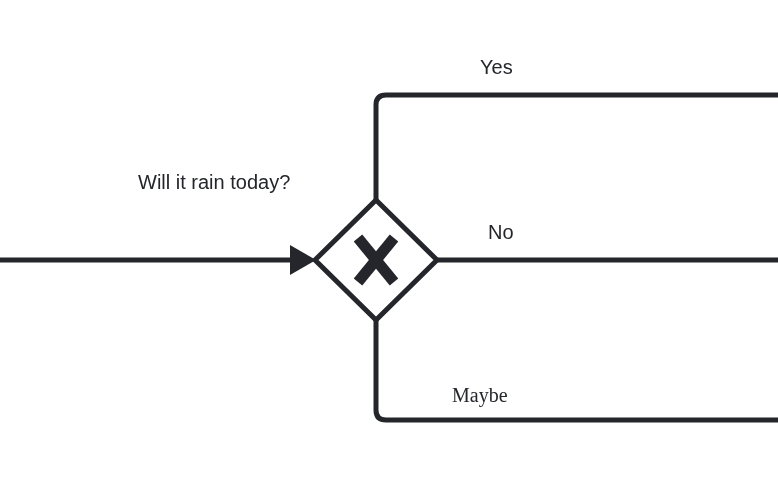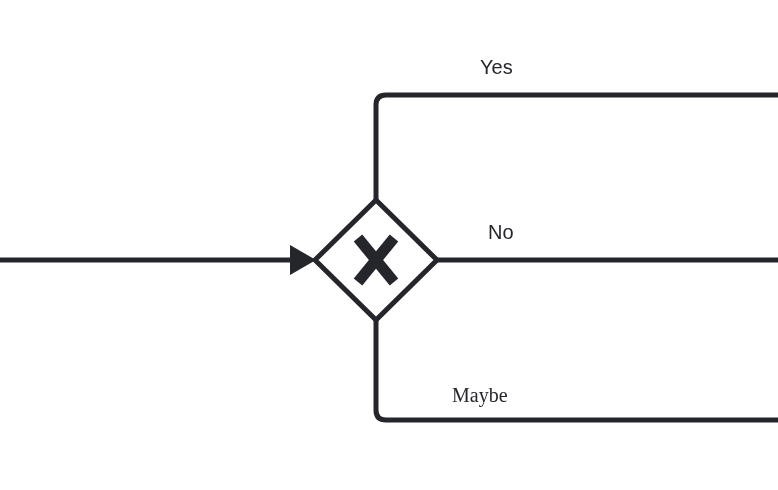--- a/index.html
+++ b/index.html
@@ -69,20 +69,21 @@
     <path d="M 376 320 L 376 410 Q 376 420 386 420 L 778 420" fill="none" stroke="#24262b" stroke-width="5"></path>
 
     <polygon points="376,200 437,260 376,320 315,260" fill="#ffffff" stroke="#24262b" stroke-width="5" stroke-linejoin="miter"></polygon>
 
     <g>
       <line x1="358" y1="238" x2="394" y2="282" stroke="#24262b" stroke-width="11" stroke-linecap="butt"></line>
       <line x1="394" y1="238" x2="358" y2="282" stroke="#24262b" stroke-width="11" stroke-linecap="butt"></line>
     </g>
   </svg>
 
+  <div class="flow-label" id="gateway-label">Will it rain today?</div>
 
   <div class="flow-label" id="label-yes">Yes</div>
 
   <div class="flow-label" id="label-no">No</div>
 
   <div class="flow-label" id="label-maybe">Maybe</div>
 
 </div>
 
 </body></html>

